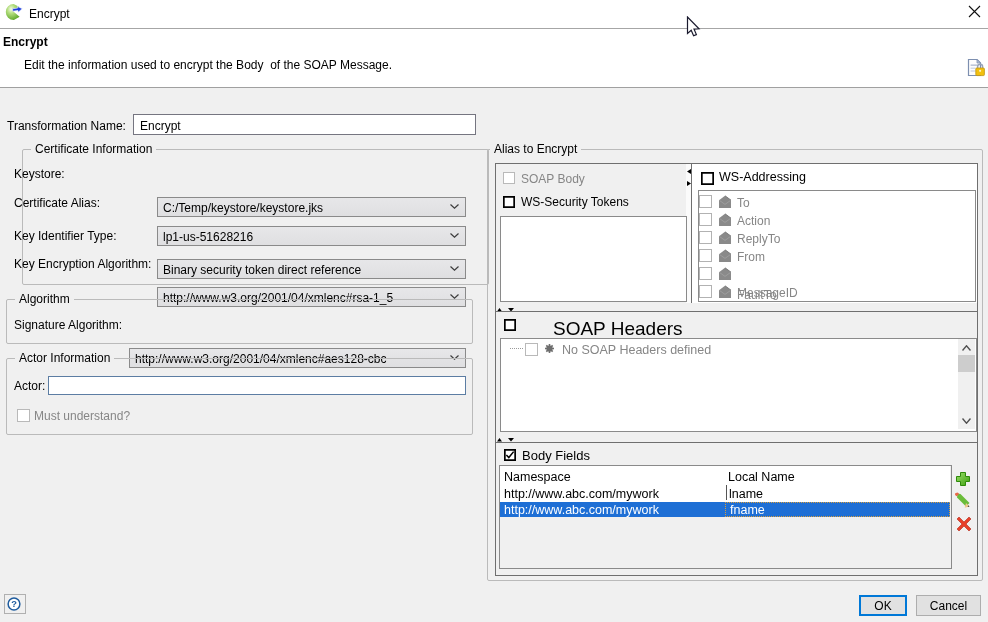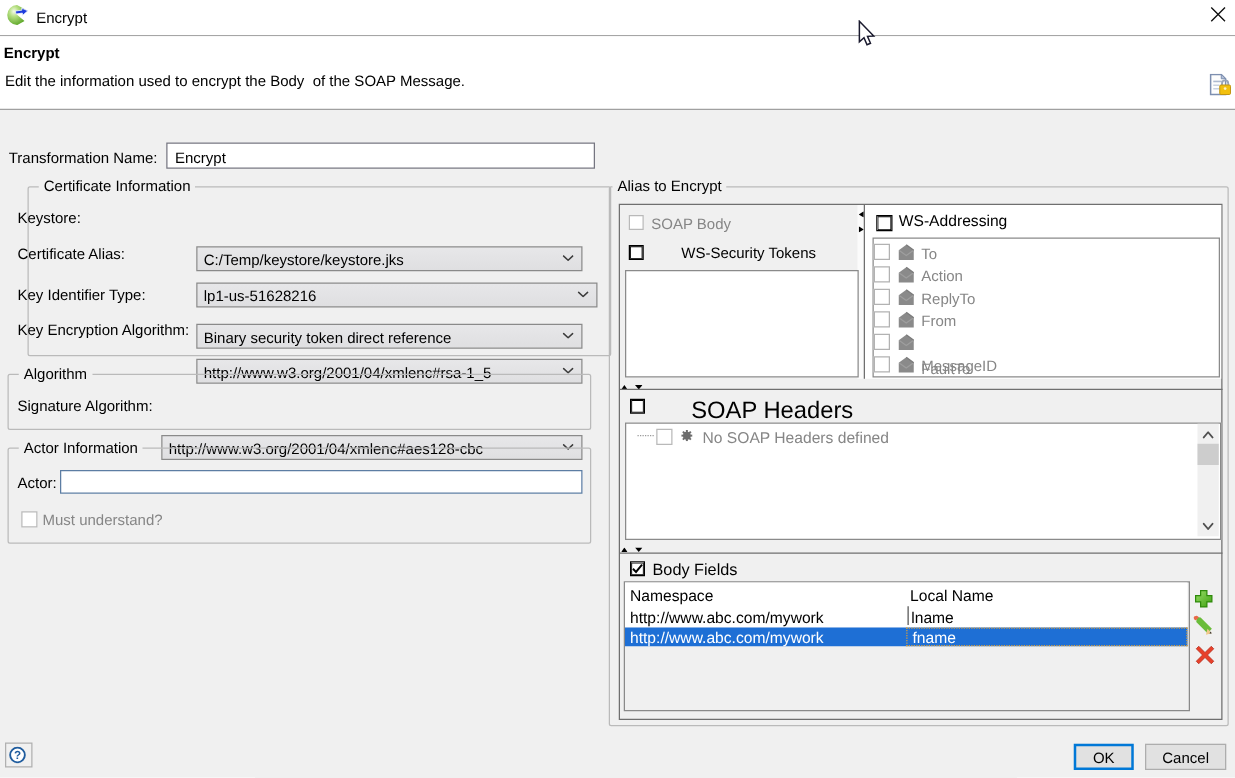--- a/index.html
+++ b/index.html
@@ -35,21 +35,21 @@
     <path d="M8.6 1 A 7.8 8 0 1 0 8.6 17 L8.9 17 L14.6 13.8 L8.4 8.6 L14.9 4.3 Z" fill="url(#gb)"></path>
     <path d="M7.6 5.2 h5.2 v-1.7 l4.6 2.9 -4.6 3 v-1.8 h-5.2 z" fill="#1e3ddd" stroke="#eef3ff" stroke-width="0.6" transform="rotate(-8 12 7)"></path>
   </svg>
   <div class="abs" style="left:29px;top:7px;">Encrypt</div>
   <svg class="abs" style="left:968px;top:5px" width="13" height="13" viewBox="0 0 13 13">
     <path d="M1 1 L12 12 M12 1 L1 12" stroke="#111" stroke-width="1.1" fill="none"></path>
   </svg>
 
   <div class="abs header"></div>
   <div class="abs" style="left:3px;top:35px;font-weight:bold;">Encrypt</div>
-  <div class="abs" style="left:4px;top:58px;text-align:right;">Edit the information used to encrypt the Body&nbsp; of the SOAP Message.</div>
+  <div class="abs" style="left:24px;top:58px;text-align:right;">Edit the information used to encrypt the Body&nbsp; of the SOAP Message.</div>
   <svg class="abs" style="left:967px;top:59px" width="18" height="18" viewBox="0 0 18 18">
     <path d="M1.5 0.5 h8.5 l3.5 3.5 v12.5 h-12 z" fill="#fdfdfd" stroke="#7d8fb0" stroke-width="1.2"></path>
     <path d="M10 0.5 l3.5 3.5 h-3.5 z" fill="#b5c2d8" stroke="#7d8fb0" stroke-width="0.8"></path>
     <rect x="3.6" y="5.5" width="6.8" height="1.3" fill="#aebad0"></rect>
     <rect x="3.6" y="8.6" width="5" height="1.2" fill="#c8d1e0"></rect>
     <rect x="3.6" y="11.4" width="5" height="1.2" fill="#c8d1e0"></rect>
     <path d="M10.6 9.6 v-1.8 a2.5 2.5 0 0 1 5 0 v1.8" fill="none" stroke="#98a4b8" stroke-width="1.5"></path>
     <rect x="8.8" y="9" width="8.6" height="7.6" rx="1" fill="#f2c00e" stroke="#c09512" stroke-width="0.8"></rect>
     <circle cx="13.1" cy="11.8" r="1.1" fill="#fff8e0" opacity="0.85"></circle>
   </svg>
@@ -66,21 +66,21 @@
     <span class="grp-label">Certificate Information</span>
   </div>
   <div class="abs lbl" style="left:14px;top:167px;">Keystore:</div>
   <div class="abs combo" style="left:157px;top:163px;width:307px;height:18px;">
       <span class="txt">C:/Temp/keystore/keystore.jks</span>
     <svg class="chev" viewBox="0 0 9 5">
         <path d="M0.5 0.5 L4.5 4.2 L8.5 0.5" stroke="#3c3c3c" stroke-width="1.2" fill="none"></path>
       </svg>
     </div>
   <div class="abs lbl" style="left:14px;top:196px;">Certificate Alias:</div>
-  <div class="abs combo" style="left:157px;top:192px;width:307px;height:18px;padding-left:12px;">
+  <div class="abs combo" style="left:157px;top:192px;width:307px;height:18px;">
       <span class="txt">lp1-us-51628216</span>
     <svg class="chev" viewBox="0 0 9 5">
         <path d="M0.5 0.5 L4.5 4.2 L8.5 0.5" stroke="#3c3c3c" stroke-width="1.2" fill="none"></path>
       </svg>
     </div>
   <div class="abs lbl" style="left:14px;top:229px;">Key Identifier Type:</div>
   <div class="abs combo" style="left:157px;top:225px;width:307px;height:18px;">
       <span class="txt">Binary security token direct reference</span>
     <svg class="chev" viewBox="0 0 9 5">
         <path d="M0.5 0.5 L4.5 4.2 L8.5 0.5" stroke="#3c3c3c" stroke-width="1.2" fill="none"></path>
@@ -126,21 +126,21 @@
   <svg class="abs" style="left:687px;top:169px" width="4" height="5" viewBox="0 0 4 5">
       <path d="M4 0 L0 2.5 L4 5 Z" fill="#000"></path>
     </svg>
   <svg class="abs" style="left:687px;top:181px" width="4" height="5" viewBox="0 0 4 5">
       <path d="M0 0 L4 2.5 L0 5 Z" fill="#000"></path>
     </svg>
 
   <div class="abs cb-dis" style="left:503px;top:172px;width:10px;height:10px;"></div>
   <div class="abs lbl gray" style="left:521px;top:172px;">SOAP Body</div>
   <div class="abs cb" style="left:503px;top:196px;width:10px;height:10px;"></div>
-  <div class="abs lbl" style="left:521px;top:195px;margin-left:24px;">WS-Security Tokens</div>
+  <div class="abs lbl" style="left:521px;top:195px;">WS-Security Tokens</div>
   <div class="abs" style="left:500px;top:216px;width:185px;height:84px;background:#fff;border:1px solid #8a8a8a;"></div>
 
   <div class="abs cb" style="left:701px;top:172px;width:11px;height:11px;"></div>
   <div class="abs lbl" style="left:719px;top:170px;font-size:12.5px;">WS-Addressing</div>
   <div class="abs" style="left:698px;top:190px;width:276px;height:110px;background:#fff;border:1px solid #8a8a8a;"></div>
 
   <div id="watree">
       <div class="abs" style="left:699px;top:195px;width:11px;height:11px;background:#fff;border:1px solid #b2b2b2;"></div>
       <svg class="abs" style="left:718px;top:195px" width="14" height="14" viewBox="0 0 14 14">
         <path d="M1 5.2 L7 0.8 L13 5.2 V13 H1 Z" fill="#8a8a8a"></path>

